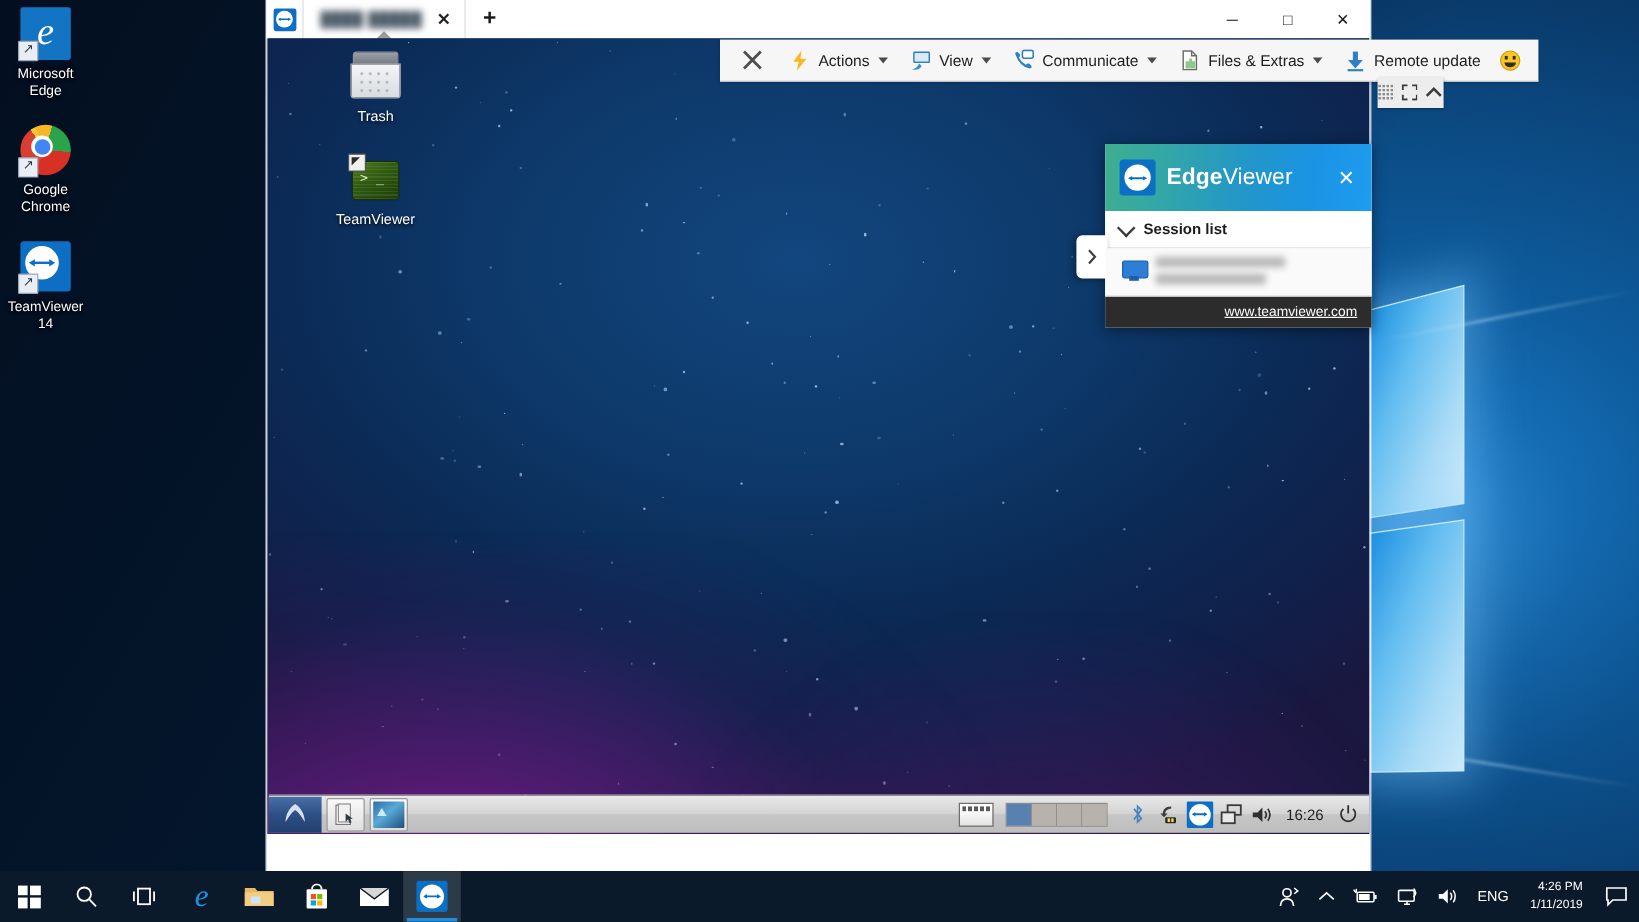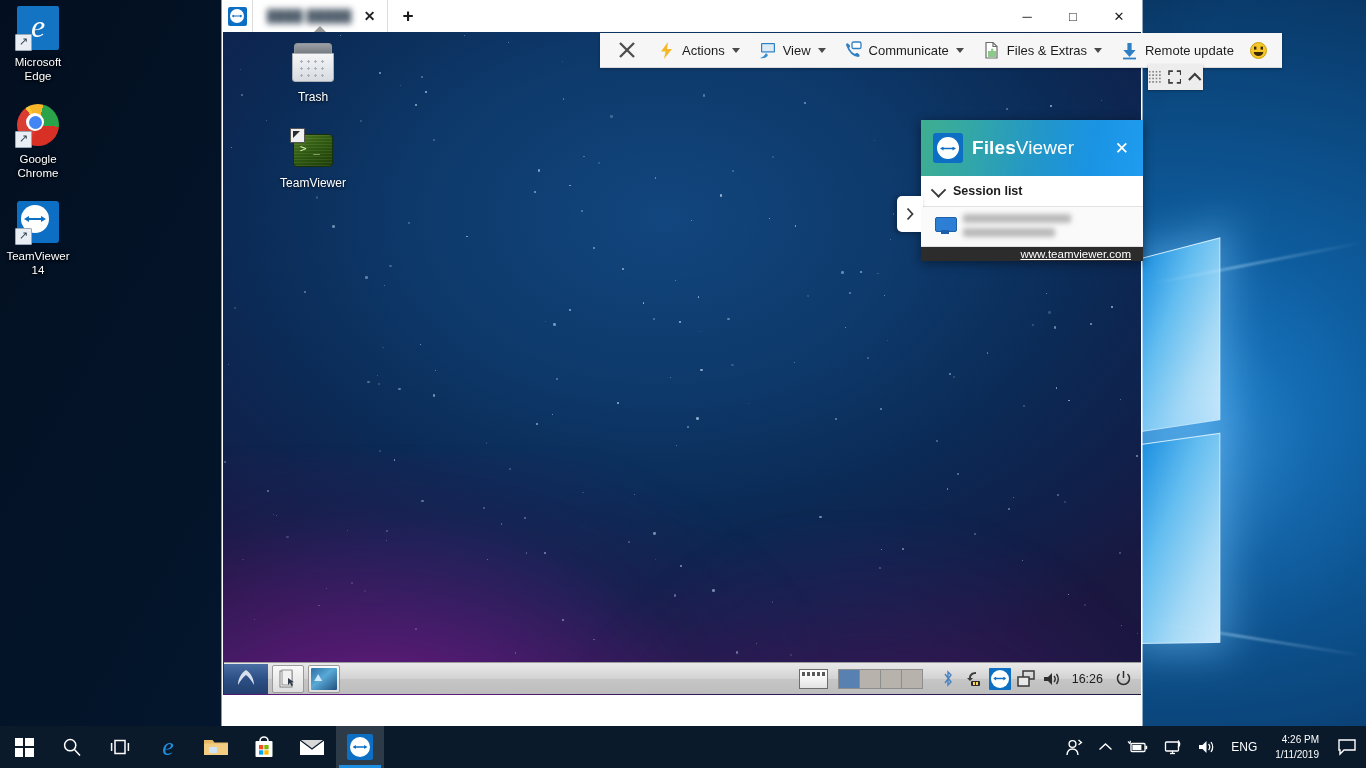--- a/index.html
+++ b/index.html
@@ -502,21 +502,21 @@
     margin-bottom: 5px;
     border-radius: 2px;
   }
   .sess-line.one { width: 108px; }
   .sess-line.two { width: 92px; margin-bottom: 0; }
   .cursor-arrow {
     position: absolute; right: 13px; top: 16px;
     width: 0; height: 0;
   }
   .tvp-footer {
-    height: 14px;
+    height: 26px;
     background: #2c2c2c;
     display: flex; align-items: center; justify-content: flex-end;
     padding-right: 12px;
   }
   .tvp-footer a {
     color: #ffffff;
     font-size: 11.5px;
     text-decoration: underline;
   }
   .panel-handle {
@@ -1123,21 +1123,21 @@
         <path d="M2.5 1.5 L7.5 7 L2.5 12.5" fill="none" stroke="#3d3d3d" stroke-width="1.8"></path>
       </svg>
     </div>
 
     <div class="tvp-header">
       <div class="tvp-logo">
           <i></i>
           <b></b>
         </div>
       <div class="tvp-title">
-        <b>Files</b><span>Viewer</span>
+        <b>Edge</b><span>Viewer</span>
       </div>
       <div class="tvp-close">✕</div>
     </div>
 
     <div class="tvp-section">
       <span class="chev down"></span>
       <span>Session list</span>
     </div>
 
     <div class="tvp-session">

